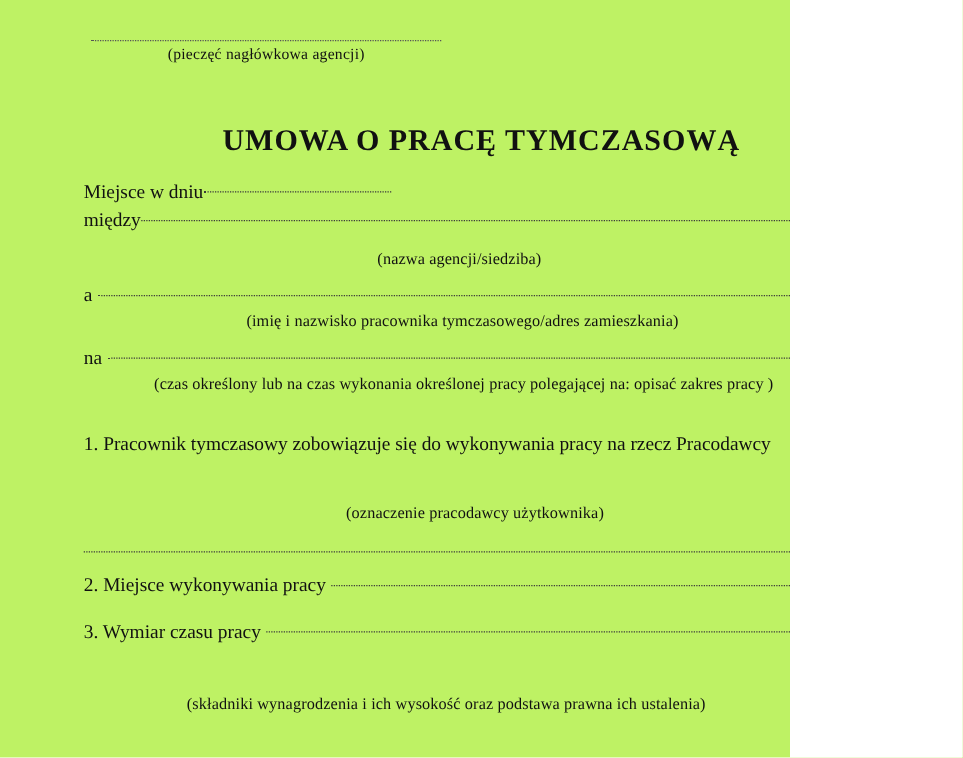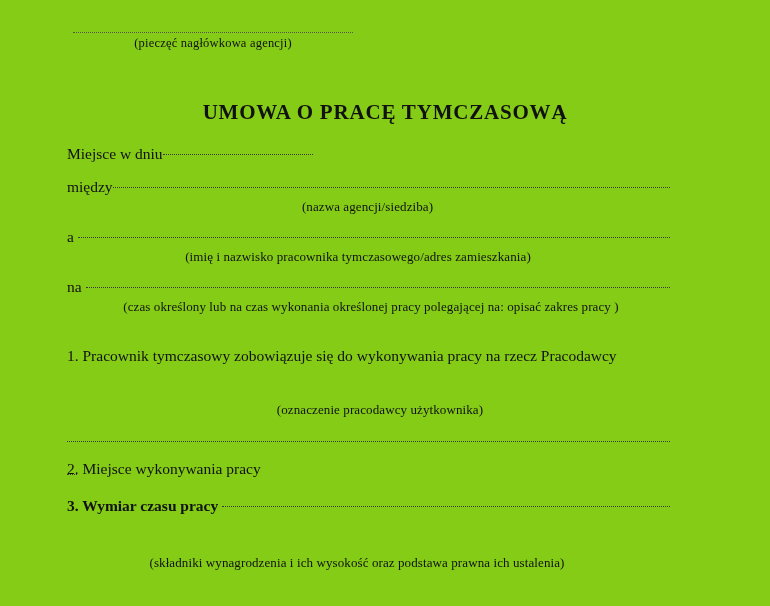--- a/index.html
+++ b/index.html
@@ -7,23 +7,23 @@
     margin: 0;
     padding: 0;
     background: #ffffff;
   }
   body {
     font-family: "Liberation Serif", "DejaVu Serif", serif;
     color: #111111;
   }
   #page {
     position: relative;
-    width: 770px;
+    width: 632px;
     height: 606px;
-    background: #84cc16;
+    background: #bef264;
     overflow: hidden;
   }
 
   
   .dots {
     flex: 1 1 auto;
     border-bottom: 1px dotted #3a3a3a;
     height: 0;
     position: relative;
     top: -4px;
@@ -55,21 +55,21 @@
     letter-spacing: 0.2px;
   }
 
   
   .title {
     position: absolute;
     top: 100px;
     left: 0;
     width: 770px;
     text-align: center;
-    font-size: 21px;
+    font-size: 24px;
     font-weight: bold;
     letter-spacing: 0.8px;
   }
 
   
   .row {
     position: absolute;
     display: flex;
     align-items: baseline;
     font-size: 15.5px;
@@ -91,31 +91,31 @@
     position: absolute;
     left: 67px;
     width: 603px;
     border-bottom: 1px dotted #3a3a3a;
     height: 0;
   }
 
   
   #row-zawarta { top: 145px; width: 300px; }
   #row-zawarta .dots { max-width: 150px; }
-  #row-miedzy  { top: 178px; text-align: right; }
+  #row-miedzy  { top: 168px; text-align: right; }
   #row-a       { top: 228px; }
   #row-na      { top: 278px; }
   #row-p1a     { top: 347px; }
   #row-p1b     { top: 381px; }
-  #row-p2      { top: 460px; flex-direction: column; }
-  #row-p3      { top: 497px; font-weight: bold; }
+  #row-p2      { top: 460px; }
+  #row-p3      { top: 497px; }
   #row-p4      { top: 534px; }
 
   #cap-agencja   { top: 199px;  left: 175px; width: 385px; }
-  #cap-pracownik { top: 249px;  left: 123px; width: 470px; text-align: center; }
+  #cap-pracownik { top: 249px;  left: 135px; width: 470px; text-align: center; }
   #cap-czas      { top: 299px;  left: 81px;  width: 580px; }
   #cap-oznacz    { top: 402px;  left: 190px; width: 380px; }
   #cap-wynagr    { top: 555px;  left: 107px; width: 500px; }
 
   #rule-free { top: 441px; }
 
   .para { white-space: nowrap; }
 </style>
 </head>
 <body>

